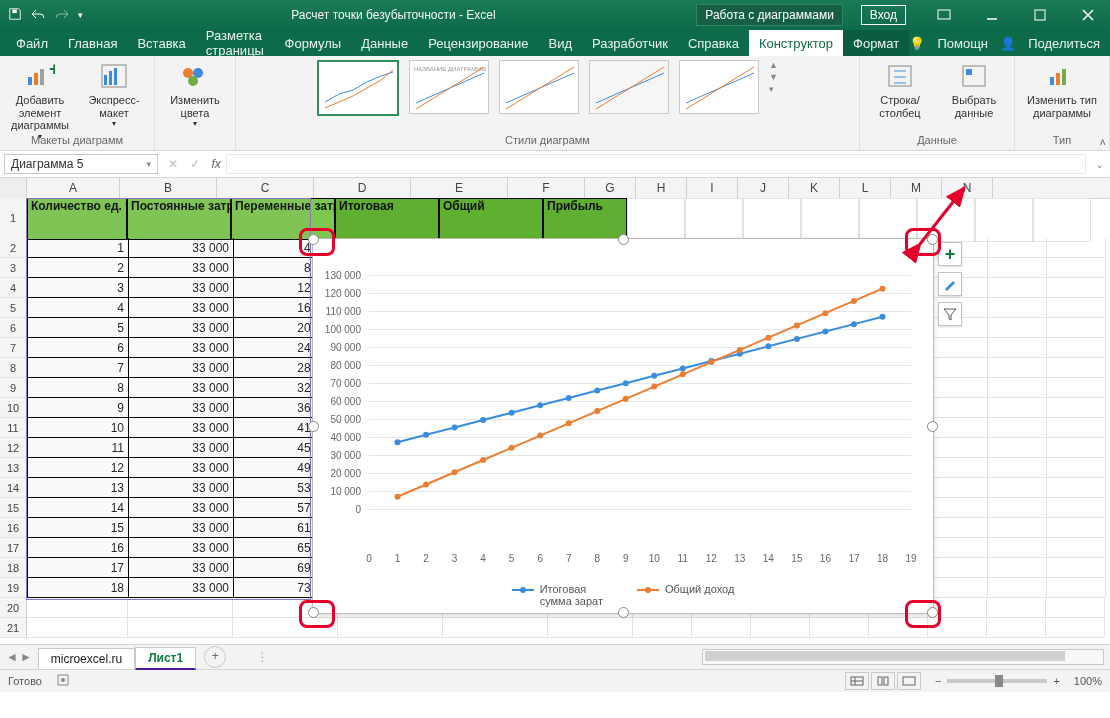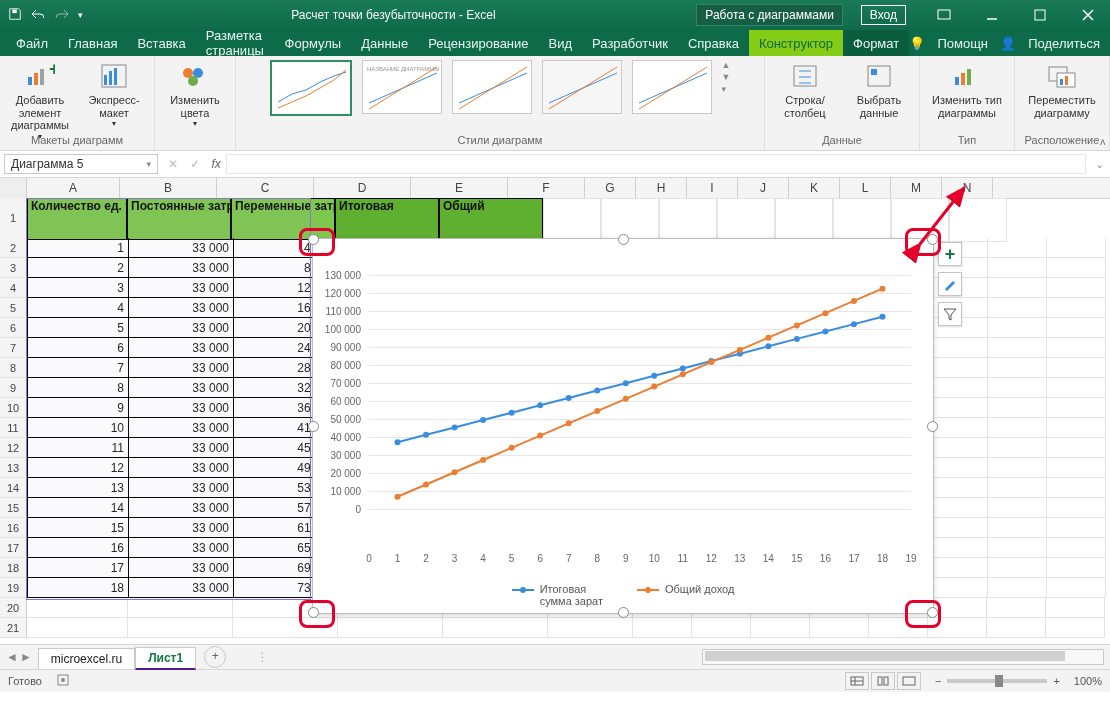--- a/index.html
+++ b/index.html
@@ -7,21 +7,21 @@
 .titlebar .qat{display:flex;align-items:center;gap:8px;padding:0 8px}
 .titlebar .qat svg{fill:#fff}
 .titlebar .title{flex:1;text-align:center;opacity:.95}
 .titlebar .right{display:flex;align-items:center;gap:12px;padding-right:4px}
 .titlebar .chip{background:#175f44;padding:3px 8px;border:1px solid #2d8664;margin-right:6px}
 .titlebar .btn{width:34px;height:24px;display:flex;align-items:center;justify-content:center;border:1px solid transparent}
 .titlebar .login{border:1px solid #fff;padding:2px 8px;margin-right:8px}
 .menubar{height:26px;background:#0e6b49;display:flex;align-items:stretch;color:#e8f5ef;font-size:13px}
 .menubar .tab{padding:4px 10px;display:flex;align-items:center;cursor:default}
 .menubar .tab.file{margin-left:6px}
-.menubar .tab.active{background:#84cc16;color:#106a44}
+.menubar .tab.active{background:#ffffff;color:#106a44}
 .menubar .tab.context{background:#0a5d3e}
 .menubar .extras{margin-left:auto;display:flex;align-items:center;gap:12px;padding-right:10px}
 .ribbon{height:94px;background:#f3f3f3;border-bottom:1px solid #d6d6d6;display:flex;position:relative}
 .ribbon .group{border-right:1px solid #e1e1e1;padding:4px 8px 2px;display:flex;flex-direction:column;align-items:center;justify-content:space-between}
 .ribbon .group .controls{display:flex;gap:10px;align-items:flex-start;height:66px}
 .ribbon .group .glabel{font-size:11px;color:#666;padding:2px 0}
 .ribbon .bigbtn{display:flex;flex-direction:column;align-items:center;width:64px;text-align:center;font-size:11px;color:#333;line-height:1.15}
 .ribbon .bigbtn .ico{width:32px;height:32px;margin-bottom:2px;display:flex;align-items:center;justify-content:center}
 .ribbon .styles{display:flex;gap:4px;align-items:center}
 .ribbon .stylecard{width:78px;height:52px;border:1px solid #c9c9c9;background:#fff;position:relative;overflow:hidden}
@@ -266,37 +266,20 @@
               <rect x="9" y="10" width="4" height="12" fill="#ed7d31"></rect>
               <rect x="15" y="6" width="4" height="16" fill="#70ad47"></rect>
             </svg>
           </div>
         <span style="white-space:pre-line">Изменить тип
 диаграммы</span>
       </div>
     </div>
     <div class="glabel">Тип</div>
   </div>
-  <div class="group">
-    <div class="controls">
-      <div class="bigbtn" style="width:78px">
-        <div class="ico">
-            <svg width="30" height="26">
-              <rect x="2" y="4" width="18" height="14" fill="none" stroke="#888"></rect>
-              <rect x="10" y="10" width="18" height="14" fill="#fff" stroke="#888"></rect>
-              <rect x="13" y="16" width="3" height="6" fill="#3a8dde"></rect>
-              <rect x="18" y="13" width="3" height="9" fill="#ed7d31"></rect>
-            </svg>
-          </div>
-        <span style="white-space:pre-line">Переместить
-диаграмму</span>
-      </div>
-    </div>
-    <div class="glabel">Расположение</div>
-  </div>
   <span class="collapse">˄</span>
 </div>
 
 <div class="formula">
   <div class="name">
       <span>Диаграмма 5</span>
       <span style="font-size:9px;color:#888">▾</span>
     </div>
   <span class="fxbtn" style="color:#bbb">✕</span>
   <span class="fxbtn" style="color:#bbb">✓</span>
@@ -324,20 +307,21 @@
       <div class="ch" style="width: 50px;">N</div>
     </div>
   <div class="rows" id="rows">
       <div class="row hdr">
         <div class="rh" style="height:40px;line-height:40px">1</div>
         <div class="cell" style="width: 92px;">Количество ед. товара</div>
         <div class="cell" style="width: 96px;">Постоянные затраты</div>
         <div class="cell" style="width: 96px;">Переменные затраты</div>
         <div class="cell" style="width: 96px; background: rgb(95, 176, 48);">Итоговая</div>
         <div class="cell" style="width: 96px; background: rgb(95, 176, 48);">Общий</div>
+        <div class="cell" style="width: 76px; background: rgb(95, 176, 48);">Прибыль</div>
         <div class="cell" style="width: 50px; background: rgb(255, 255, 255); border: 1px solid rgb(227, 227, 227); height: 40px;"></div>
         <div class="cell" style="width: 50px; background: rgb(255, 255, 255); border: 1px solid rgb(227, 227, 227); height: 40px;"></div>
         <div class="cell" style="width: 50px; background: rgb(255, 255, 255); border: 1px solid rgb(227, 227, 227); height: 40px;"></div>
         <div class="cell" style="width: 50px; background: rgb(255, 255, 255); border: 1px solid rgb(227, 227, 227); height: 40px;"></div>
         <div class="cell" style="width: 50px; background: rgb(255, 255, 255); border: 1px solid rgb(227, 227, 227); height: 40px;"></div>
         <div class="cell" style="width: 50px; background: rgb(255, 255, 255); border: 1px solid rgb(227, 227, 227); height: 40px;"></div>
         <div class="cell" style="width: 50px; background: rgb(255, 255, 255); border: 1px solid rgb(227, 227, 227); height: 40px;"></div>
         <div class="cell" style="width: 50px; background: rgb(255, 255, 255); border: 1px solid rgb(227, 227, 227); height: 40px;"></div>
       </div>
       <div class="row">

